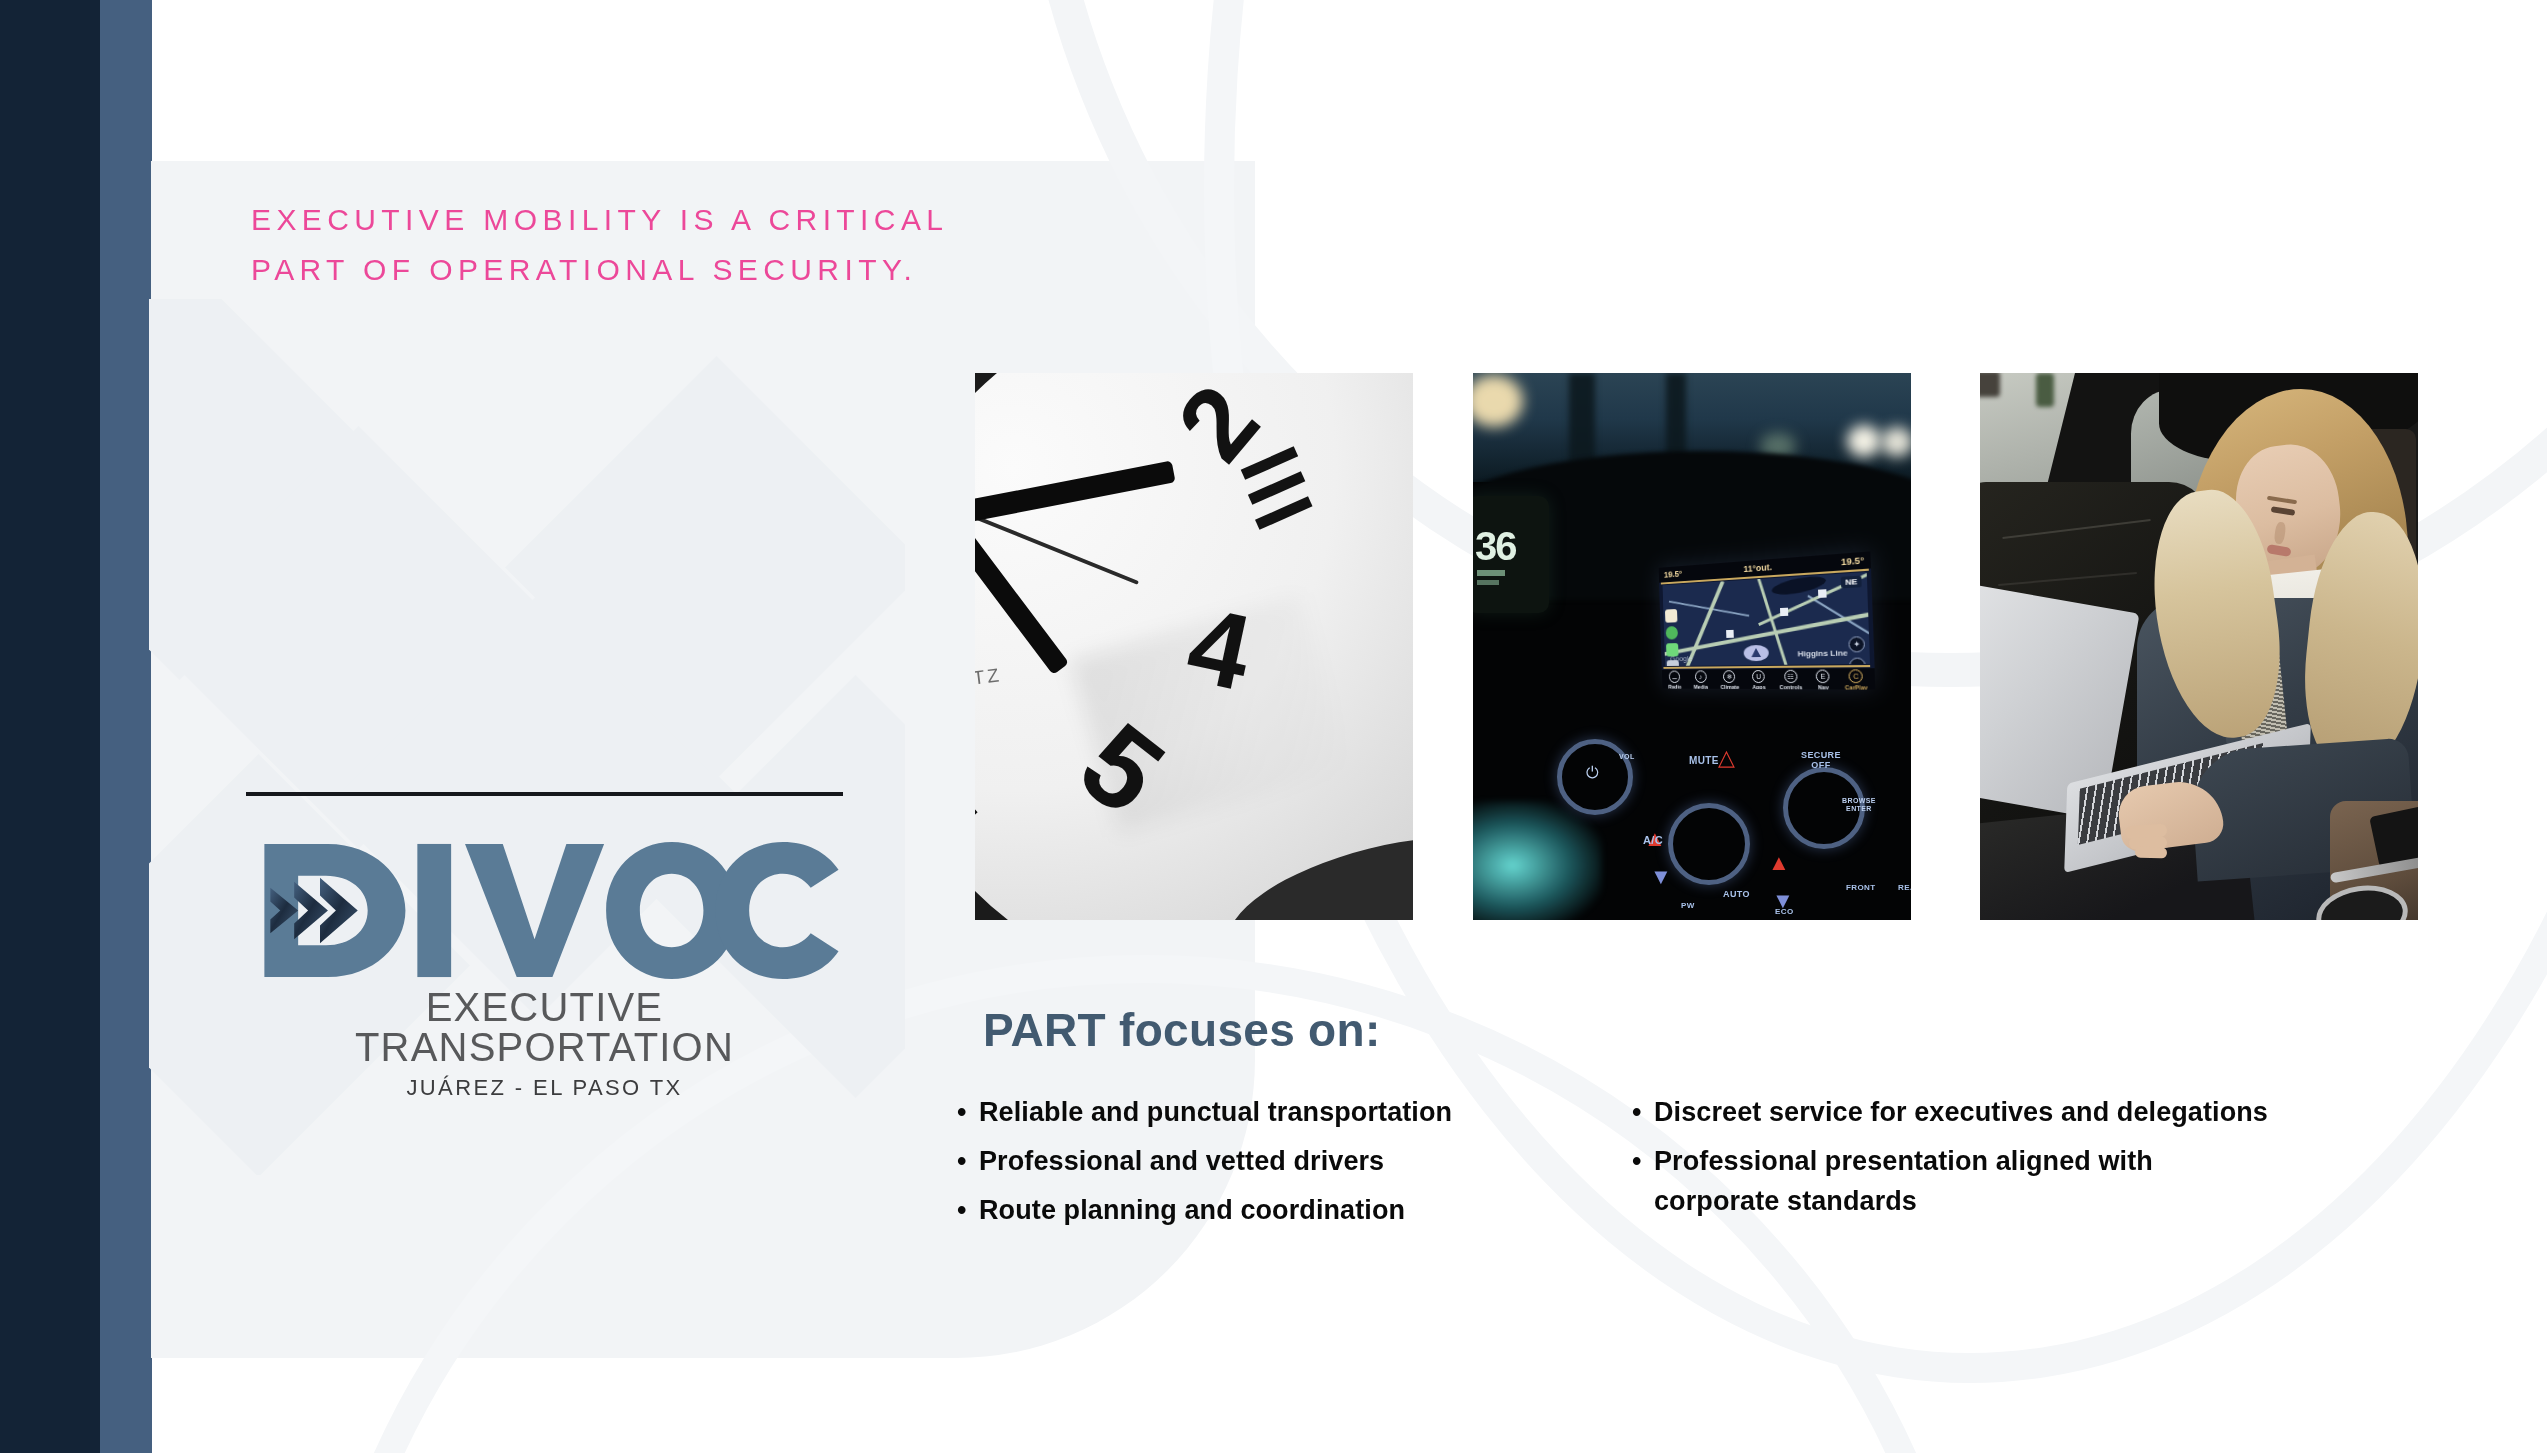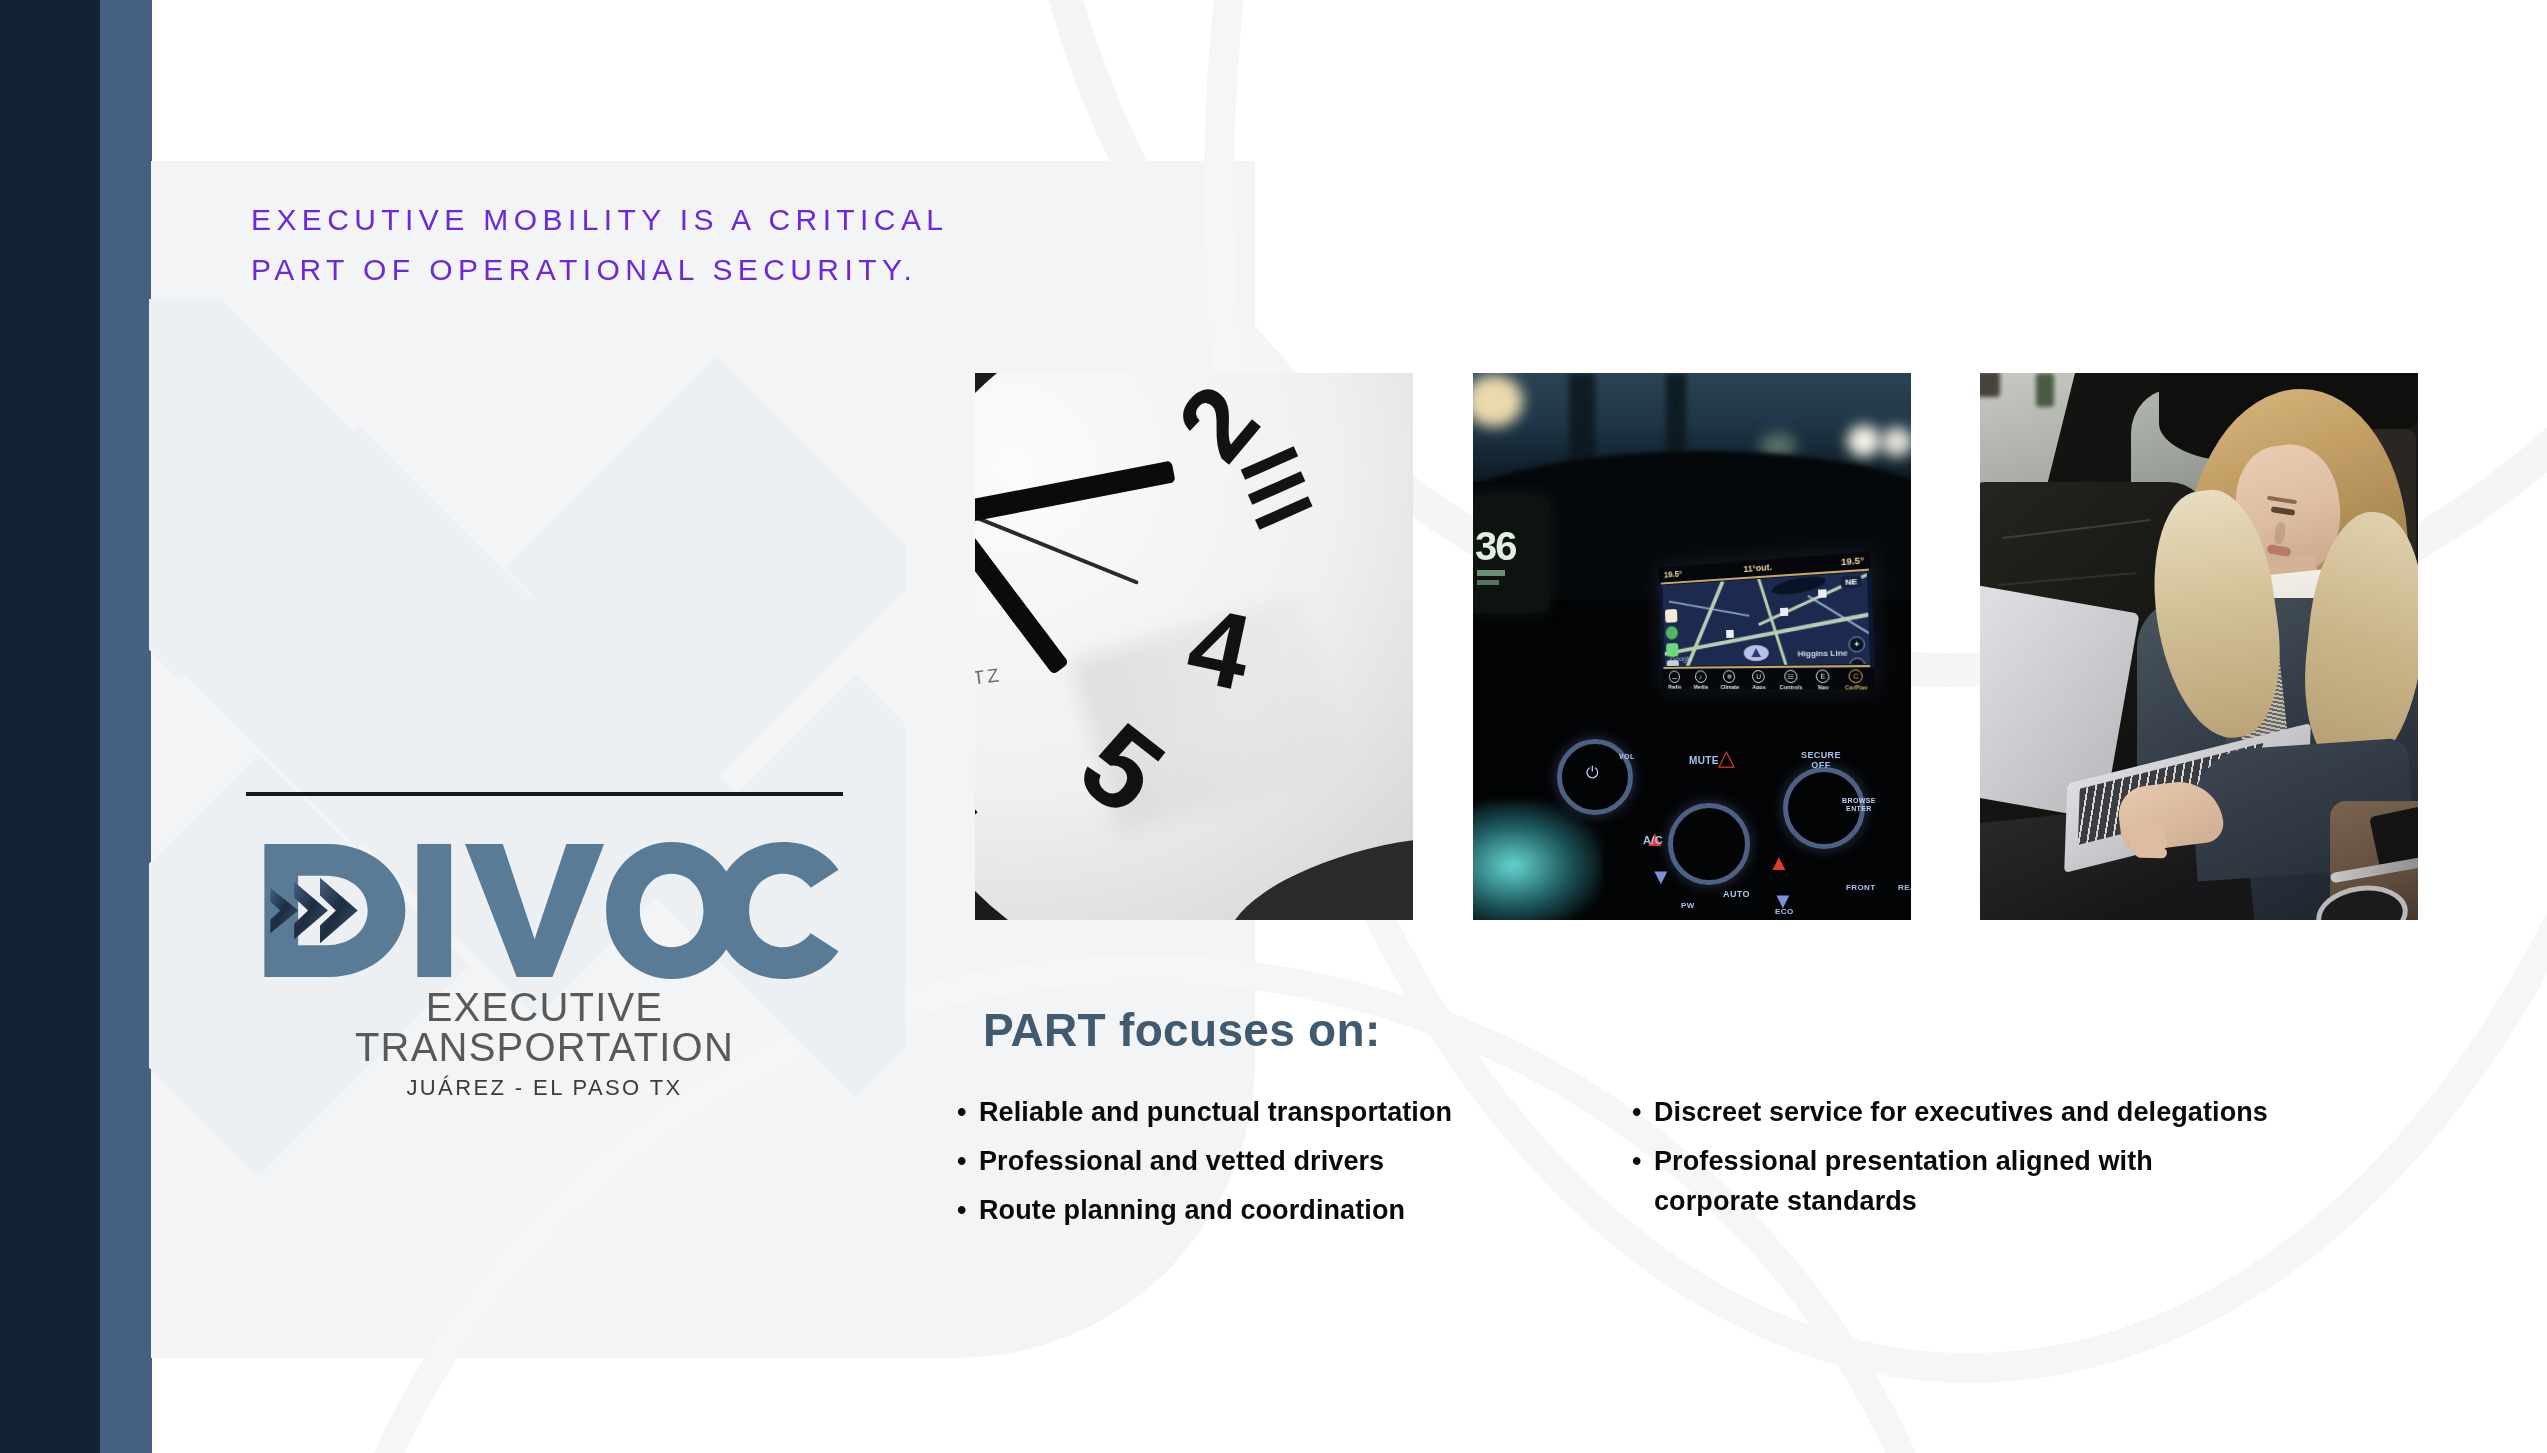--- a/index.html
+++ b/index.html
@@ -39,21 +39,21 @@
     transform:rotate(45deg);
   }
 
   
   .headline {
     position:absolute; left:251px; top:195px;
     width:995px;
     font-size:30px;
     letter-spacing:5.4px;
     line-height:1.67;
-    color:#6d28d9;
+    color:#ec4899;
     font-weight:300;
     white-space:pre-line;
   }
 
   
   .bigtitle {
     position:absolute; left:254px; top:450px;
     width:597px;
     font-size:66px;
     font-weight:400;

